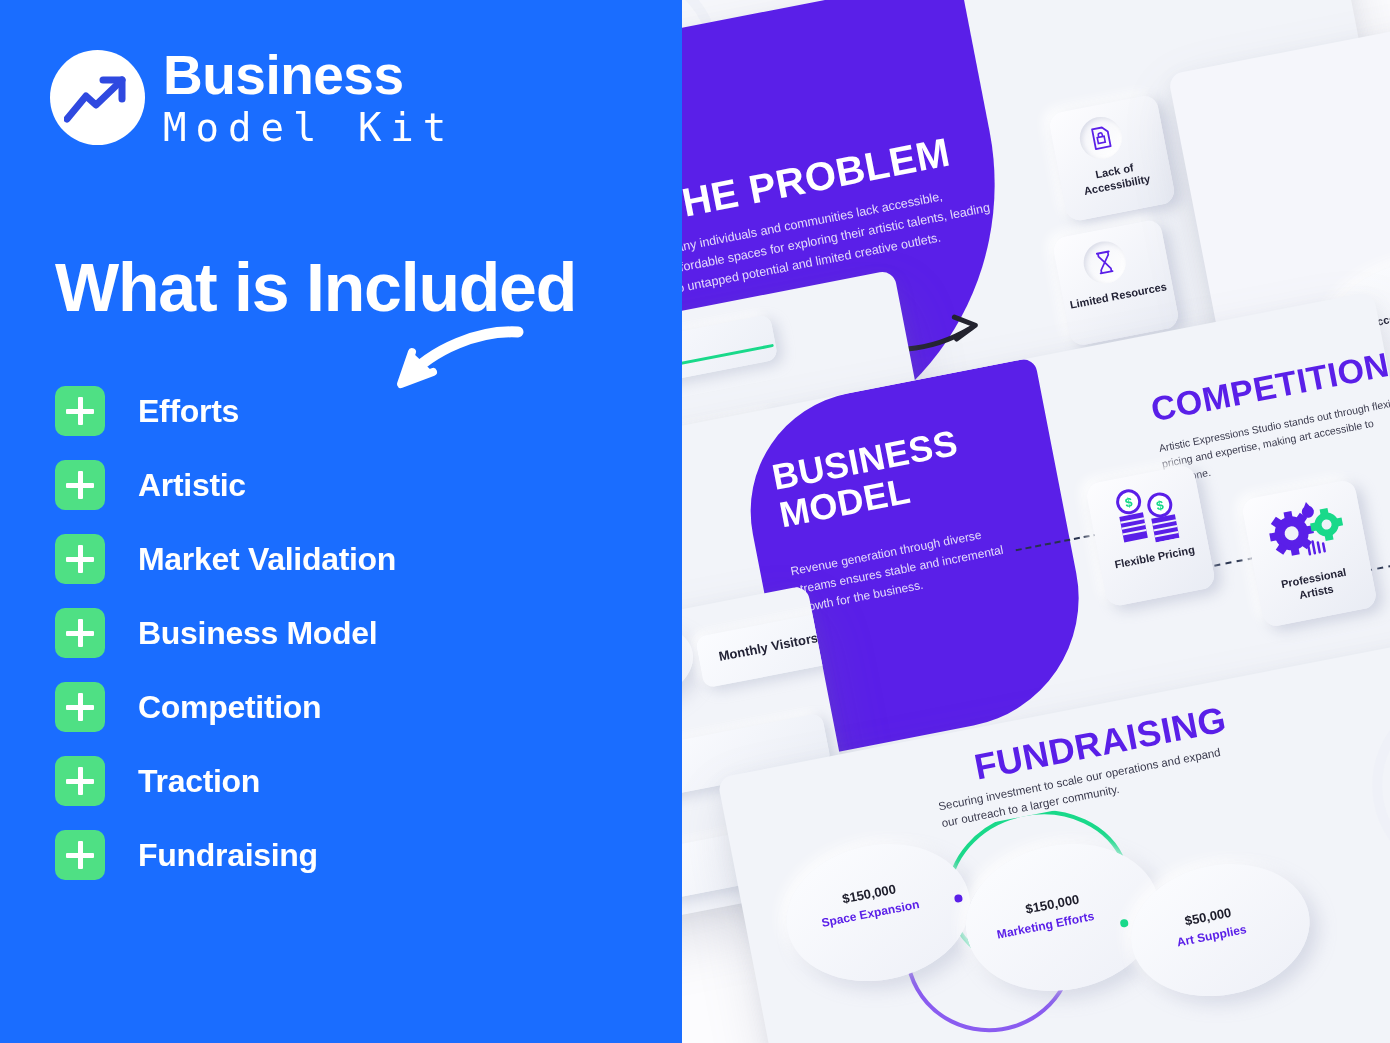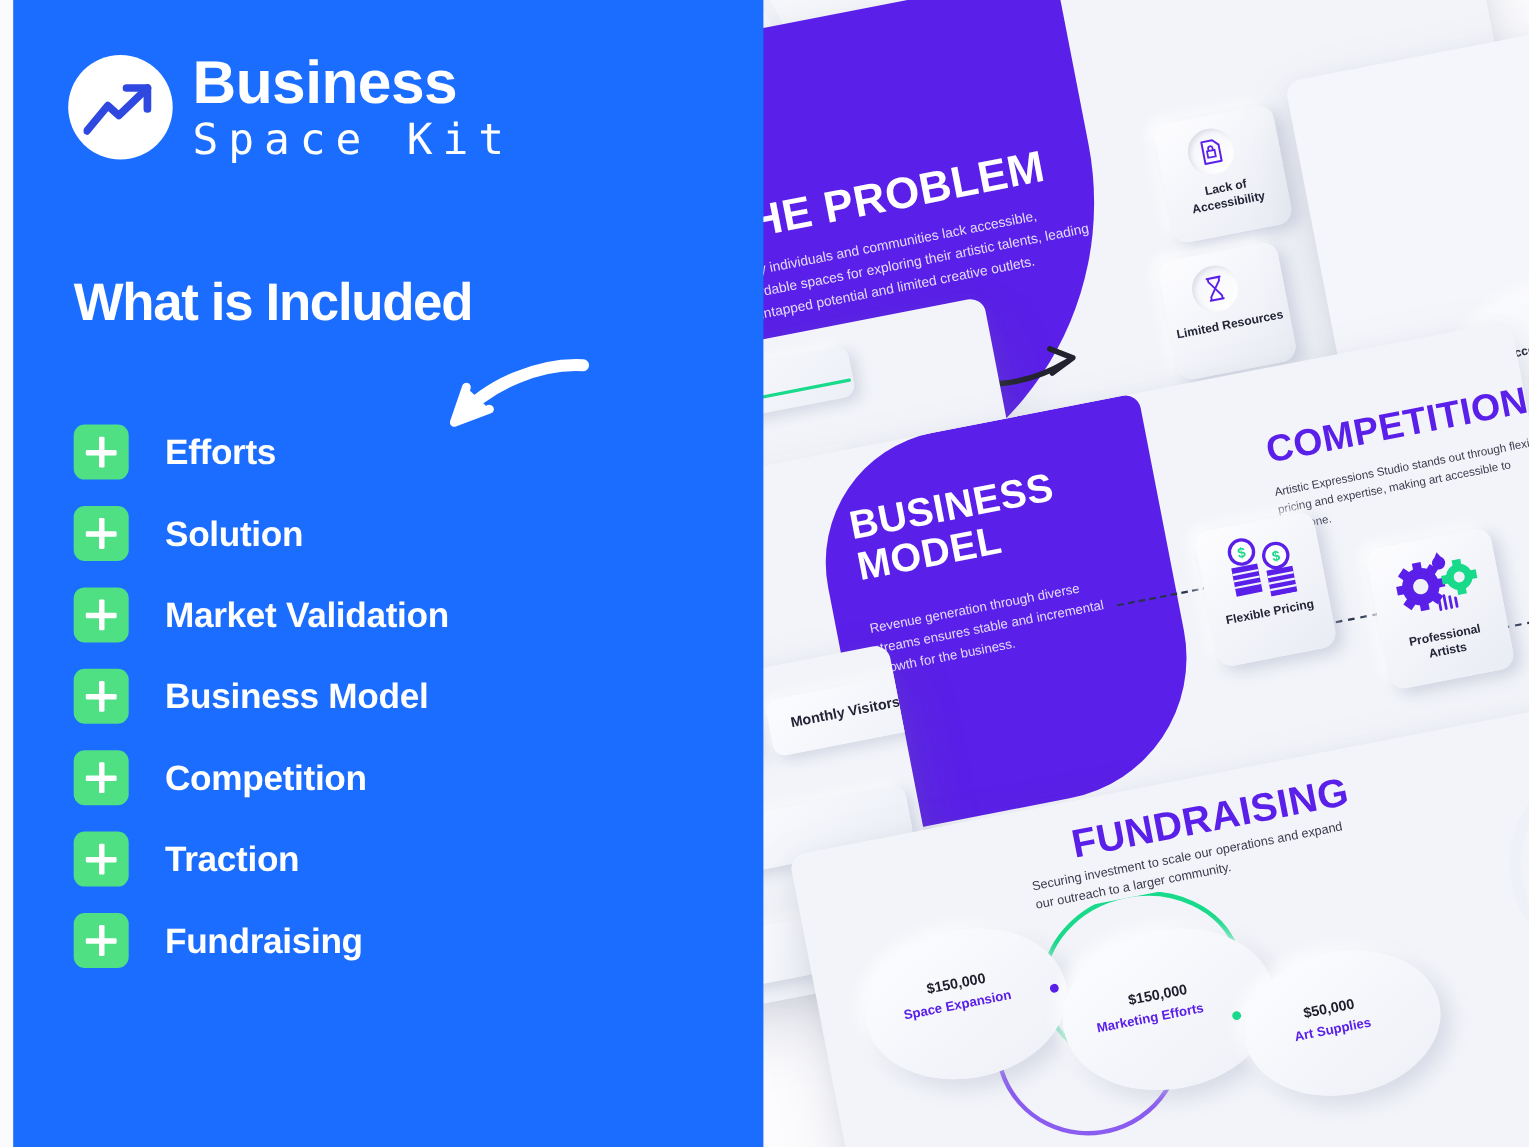--- a/index.html
+++ b/index.html
@@ -5,41 +5,41 @@
   html,body{margin:0;padding:0;}
   body{
     width:1390px;height:1043px;overflow:hidden;
     font-family:"Liberation Sans", sans-serif;
     background:#ffffff;
   }
   .stage{position:relative;width:1390px;height:1043px;overflow:hidden;background:#fbfbfd;}
 
   
   .left-panel{
-    position:absolute;left:12px;top:0;width:682px;height:1043px;
+    position:absolute;left:0;top:0;width:682px;height:1043px;
     background:#1a6dff;
     z-index:40;
   }
   .brand{position:absolute;left:50px;top:48px;display:flex;align-items:center;gap:18px;}
   .brand-mark{
     width:95px;height:95px;border-radius:50%;background:#ffffff;
     display:flex;align-items:center;justify-content:center;flex:0 0 auto;
   }
   .brand-text{display:flex;flex-direction:column;line-height:1;}
   .brand-title{
     font-size:55px;font-weight:bold;color:#ffffff;letter-spacing:-0.5px;
   }
   .brand-sub{
     font-size:39px;font-weight:400;color:#ffffff;letter-spacing:9px;
     margin-top:5px;font-family:"DejaVu Sans Mono", monospace;
   }
 
   .heading{
     position:absolute;left:55px;top:248px;
-    font-size:48px;font-weight:bold;color:#ffffff;letter-spacing:-1.2px;
+    font-size:68px;font-weight:bold;color:#ffffff;letter-spacing:-1.2px;
     white-space:nowrap;
   }
 
   .curve-arrow{position:absolute;left:385px;top:322px;}
 
   .feature-list{position:absolute;left:55px;top:386px;width:560px;}
   .feature-row{display:flex;align-items:center;height:50px;margin-bottom:24px;}
   .plus-box{
     width:50px;height:50px;border-radius:10px;background:#4fe084;
     position:relative;flex:0 0 auto;
@@ -288,39 +288,39 @@
 
     <div class="brand">
       <div class="brand-mark">
         <svg width="68" height="58" viewBox="0 0 68 58">
           <path d="M3 50 L22 27 L32 36 L58 11" fill="none" stroke="#2f49e0" stroke-width="7" stroke-linecap="round" stroke-linejoin="round"></path>
           <path d="M39 11 H58 V30" fill="none" stroke="#2f49e0" stroke-width="7" stroke-linecap="round" stroke-linejoin="round"></path>
         </svg>
       </div>
       <div class="brand-text">
         <div class="brand-title">Business</div>
-        <div class="brand-sub">Space Kit</div>
+        <div class="brand-sub">Model Kit</div>
       </div>
     </div>
 
     <div class="heading">What is Included</div>
 
     <svg class="curve-arrow" width="140" height="76" viewBox="0 0 140 76">
       <path d="M133 10 C 95 8, 48 26, 20 58" fill="none" stroke="#ffffff" stroke-width="11" stroke-linecap="round"></path>
       <path d="M48 50 L16 62 L27 30" fill="#ffffff" stroke="#ffffff" stroke-width="8" stroke-linejoin="round" stroke-linecap="round"></path>
     </svg>
 
     <div class="feature-list">
       <div class="feature-row">
         <div class="plus-box"></div>
         <div class="feature-label">Efforts</div>
       </div>
       <div class="feature-row">
         <div class="plus-box"></div>
-        <div class="feature-label">Solution</div>
+        <div class="feature-label">Artistic</div>
       </div>
       <div class="feature-row">
         <div class="plus-box"></div>
         <div class="feature-label">Market Validation</div>
       </div>
       <div class="feature-row">
         <div class="plus-box"></div>
         <div class="feature-label">Business Model</div>
       </div>
       <div class="feature-row">

